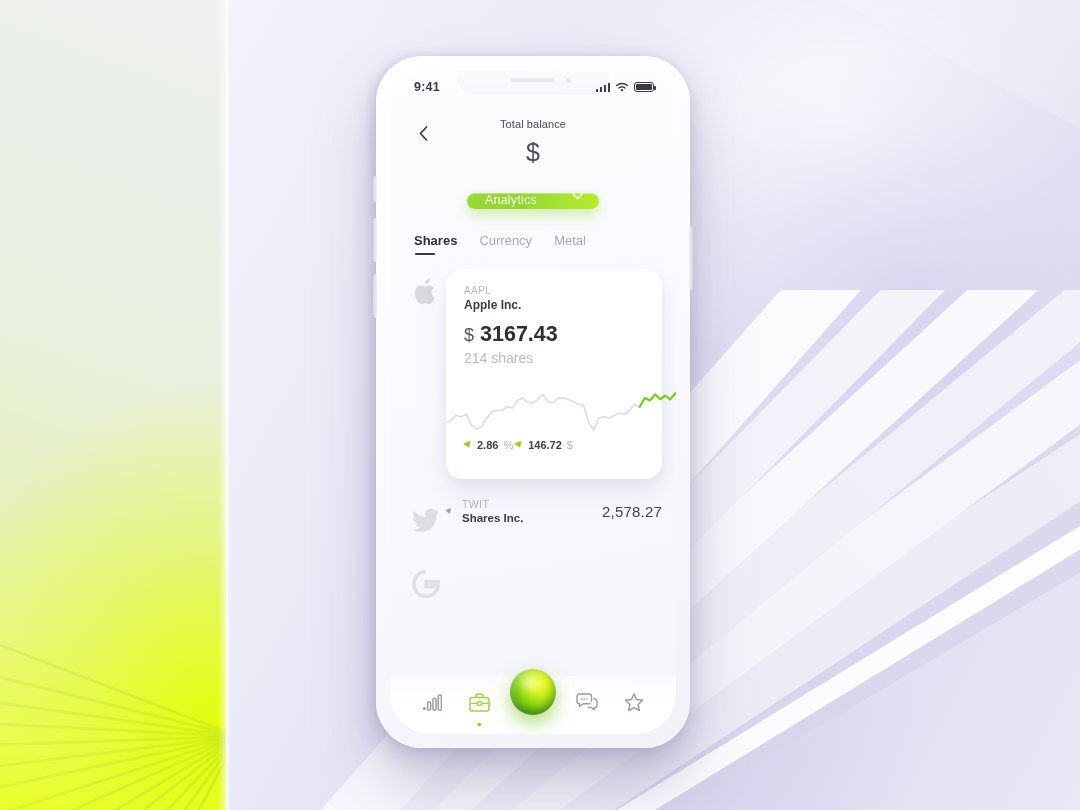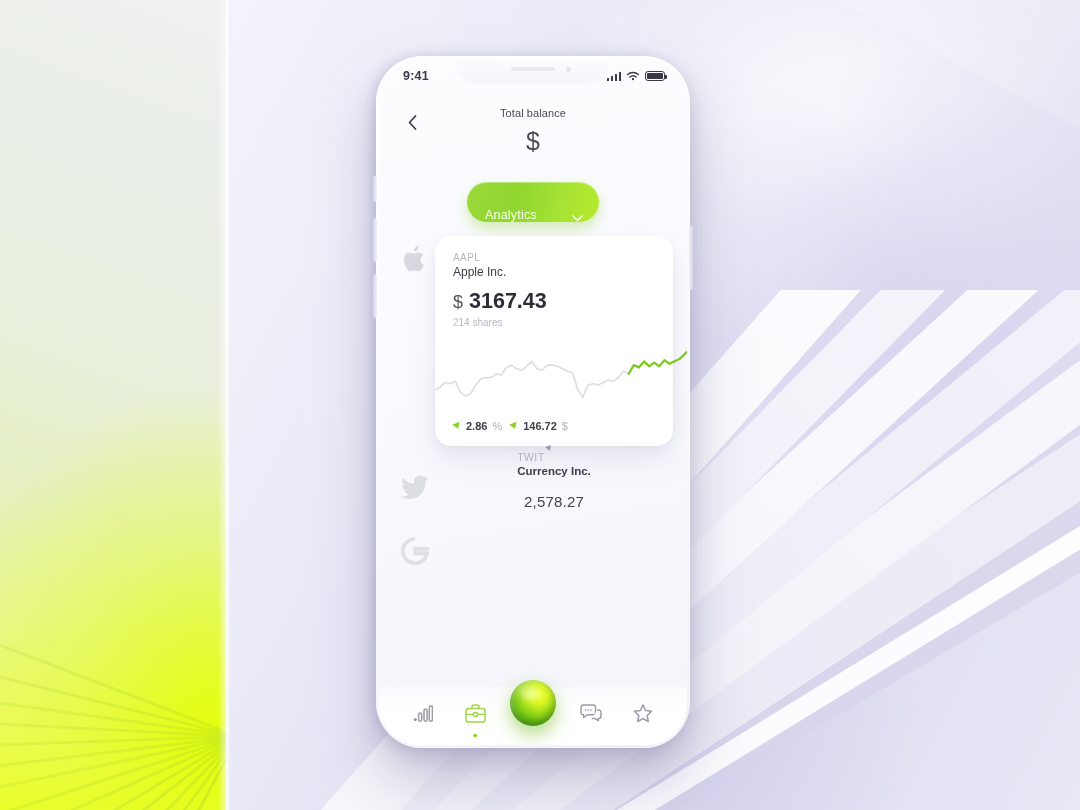--- a/index.html
+++ b/index.html
@@ -83,21 +83,21 @@
 
   
   #phone {
     position:absolute; left:376px; top:56px; width:314px; height:692px;
     border-radius:46px;
     background:linear-gradient(150deg,#ffffff 0%,#fbfbfe 45%,#f2f1f8 100%);
     box-shadow:
       0 34px 60px rgba(120,118,160,.38),
       0 10px 22px rgba(120,118,160,.24),
       -3px 0 8px rgba(150,148,190,.25);
-    padding:3px;
+    padding:14px;
   }
   
   .btn-side {
     position:absolute; left:-3px; width:4px; border-radius:3px;
     background:linear-gradient(90deg,#d6d4e6,#f1f0f8);
   }
   .btn-side.s1 { top:120px; height:26px; }
   .btn-side.s2 { top:162px; height:44px; }
   .btn-side.s3 { top:218px; height:44px; }
   .btn-side.r1 { left:auto; right:-3px; top:170px; height:64px;
@@ -154,23 +154,23 @@
   .hdr-amount {
     text-align:center; margin-top:8px;
     font-size:30px; font-weight:700; color:#2d2d38; letter-spacing:.3px;
     display:flex; align-items:baseline; justify-content:center; gap:8px;
   }
   .hdr-amount .cur { font-size:25px; font-weight:400; color:#4d4d58; }
 
   
   .pill-wrap { display:flex; justify-content:center; margin-top:26px; }
   .pill {
-    width:132px; height:40px; border-radius:20px;
+    width:132px; height:16px; border-radius:20px;
     background:linear-gradient(100deg,#9ad93b 0%,#8fd62f 38%,#a7e334 72%,#b6ea2c 100%);
-    display:flex; align-items:flex-end; justify-content:space-between;
+    display:flex; align-items:flex-start; justify-content:space-between;
     padding:0 16px 0 18px;
     box-shadow:0 6px 14px rgba(150,210,60,.42), inset 0 1px 0 rgba(255,255,255,.35);
   }
   .pill span { font-size:12.5px; color:#fbfff3; letter-spacing:.2px; }
 
   
   .tabs { display:flex; gap:22px; padding:0 24px; margin-top:24px; }
   .tab { font-size:13px; color:#aaaab6; position:relative; padding-bottom:7px; }
   .tab.active { color:#2f2f3b; font-weight:700; }
   .tab.active::after {
@@ -187,43 +187,43 @@
 
   
   .card {
     position:relative;
     margin:0 14px 0 56px; height:210px;
     background:#fff; border-radius:16px;
     box-shadow:0 14px 28px rgba(130,128,170,.15), 0 3px 8px rgba(130,128,170,.08);
     padding:16px 18px 0;
   }
   .card .tick { font-size:10px; color:#b7b7c2; letter-spacing:.4px; }
-  .card .name { font-size:12px; font-weight:400; color:#3d3d49; margin-top:2px; }
+  .card .name { font-size:12px; font-weight:700; color:#3d3d49; margin-top:2px; }
   .card .price {
     margin-top:10px; font-size:21.5px; font-weight:700; color:#2d2d38;
     display:flex; align-items:baseline; gap:6px;
   }
   .card .price .cur { font-size:18px; font-weight:400; color:#55555f; }
-  .card .shares { font-size:10px; color:#b9b9c4; margin-top:3px; }
+  .card .shares { font-size:14px; color:#b9b9c4; margin-top:3px; }
 
   .spark { position:absolute; left:0; right:-12px; top:108px; height:62px; }
   .card-stats {
-    position:absolute; left:18px; bottom:14px;
-    display:flex; align-items:flex-end; gap:8px;
+    position:absolute; left:18px; bottom:28px;
+    display:flex; align-items:flex-end; gap:2px;
     font-size:11px; font-weight:700; color:#41414d;
   }
   .card-stats .st { display:flex; align-items:center; gap:5px; }
   .card-stats .unit { color:#b0b0bb; font-weight:400; }
   .tri { width:0; height:0; border-left:4.5px solid transparent; border-right:4.5px solid transparent;
          border-top:6px solid #8ed124; transform:rotate(-22deg); }
 
   
   .row {
     position:relative; display:flex; align-items:center;
-    margin:0 14px 0 56px; height:64px;flex-direction:column;
+    margin:0 14px 0 56px; height:64px;
   }
   .row .tri-sm {
     width:0;height:0;border-left:3.5px solid transparent;border-right:3.5px solid transparent;
     border-top:5px solid #8b8b98; transform:rotate(-20deg); margin-right:10px; opacity:.85;
   }
   .row .meta { flex:1; }
   .row .tick { font-size:10.5px; color:#b2b2bd; letter-spacing:.4px; }
   .row .name { font-size:11.5px; font-weight:700; color:#3d3d49; margin-top:2px; }
   .row .val { font-size:15px; color:#43434f; letter-spacing:.2px; }
 
@@ -342,20 +342,25 @@
 
     <div class="pill-wrap">
       <div class="pill">
         <span>Analytics</span>
         <svg width="11" height="7" viewBox="0 0 11 7">
           <path d="M1 1l4.5 4.5L10 1" stroke="#fbfff3" stroke-width="1.6" fill="none" stroke-linecap="round" stroke-linejoin="round"></path>
         </svg>
       </div>
     </div>
 
+    <div class="tabs">
+      <div class="tab active">Shares</div>
+      <div class="tab">Currency</div>
+      <div class="tab">Metal</div>
+    </div>
 
     <div class="list">
 
       <svg class="ghost-logo" style="top:8px" viewBox="0 0 24 28">
         <path d="M17.2 14.8c0-3 2.4-4.4 2.5-4.5-1.4-2-3.5-2.3-4.2-2.3-1.8-.2-3.5 1-4.4 1-.9 0-2.3-1-3.8-1-2 .1-3.8 1.1-4.8 2.9-2 3.5-.5 8.8 1.5 11.7 1 1.4 2.1 3 3.6 2.9 1.4-.1 2-.9 3.7-.9s2.2.9 3.8.9c1.6 0 2.6-1.4 3.5-2.8 1.1-1.6 1.6-3.2 1.6-3.3-.1 0-3-1.2-3-4.6zM14.4 5.2c.8-1 1.3-2.3 1.2-3.7-1.2 0-2.6.8-3.4 1.8-.7.8-1.4 2.2-1.2 3.5 1.3.1 2.6-.7 3.4-1.6z" fill="#b9b9c2"></path>
       </svg>
 
       <div class="card">
         <div class="tick">AAPL</div>
         <div class="name">Apple Inc.</div>
@@ -384,21 +389,21 @@
         </div>
       </div>
 
       <svg class="ghost-logo" style="top:236px" viewBox="0 0 28 24">
         <path d="M27 3.1c-1 .45-2.07.75-3.2.89a5.6 5.6 0 002.45-3.08 11.2 11.2 0 01-3.54 1.35A5.58 5.58 0 0013.2 7.35c0 .44.05.86.14 1.27A15.83 15.83 0 011.9 2.9a5.58 5.58 0 001.73 7.45 5.5 5.5 0 01-2.53-.7v.07a5.58 5.58 0 004.47 5.47 5.6 5.6 0 01-2.52.1 5.59 5.59 0 005.21 3.88A11.2 11.2 0 010 21.5a15.78 15.78 0 008.55 2.5c10.26 0 15.87-8.5 15.87-15.87l-.02-.72A11.3 11.3 0 0027 3.1z" fill="#c3c3cc"></path>
       </svg>
       <div class="row">
         <i class="tri-sm"></i>
         <div class="meta">
           <div class="tick">TWIT</div>
-          <div class="name">Currency Inc.</div>
+          <div class="name">Shares Inc.</div>
         </div>
         <div class="val">2,578.27</div>
       </div>
 
       <svg class="ghost-logo" style="top:300px" viewBox="0 0 26 26">
         <path d="M13 1.6A11.4 11.4 0 1024.3 15.2h-10.9v-4.2h15.2" fill="none" stroke="#c9c9d2" stroke-width="3.4" stroke-linecap="butt"></path>
         <path d="M13.4 11v4.2h10.9" fill="none" stroke="#c9c9d2" stroke-width="3.4"></path>
       </svg>
     </div>
 

